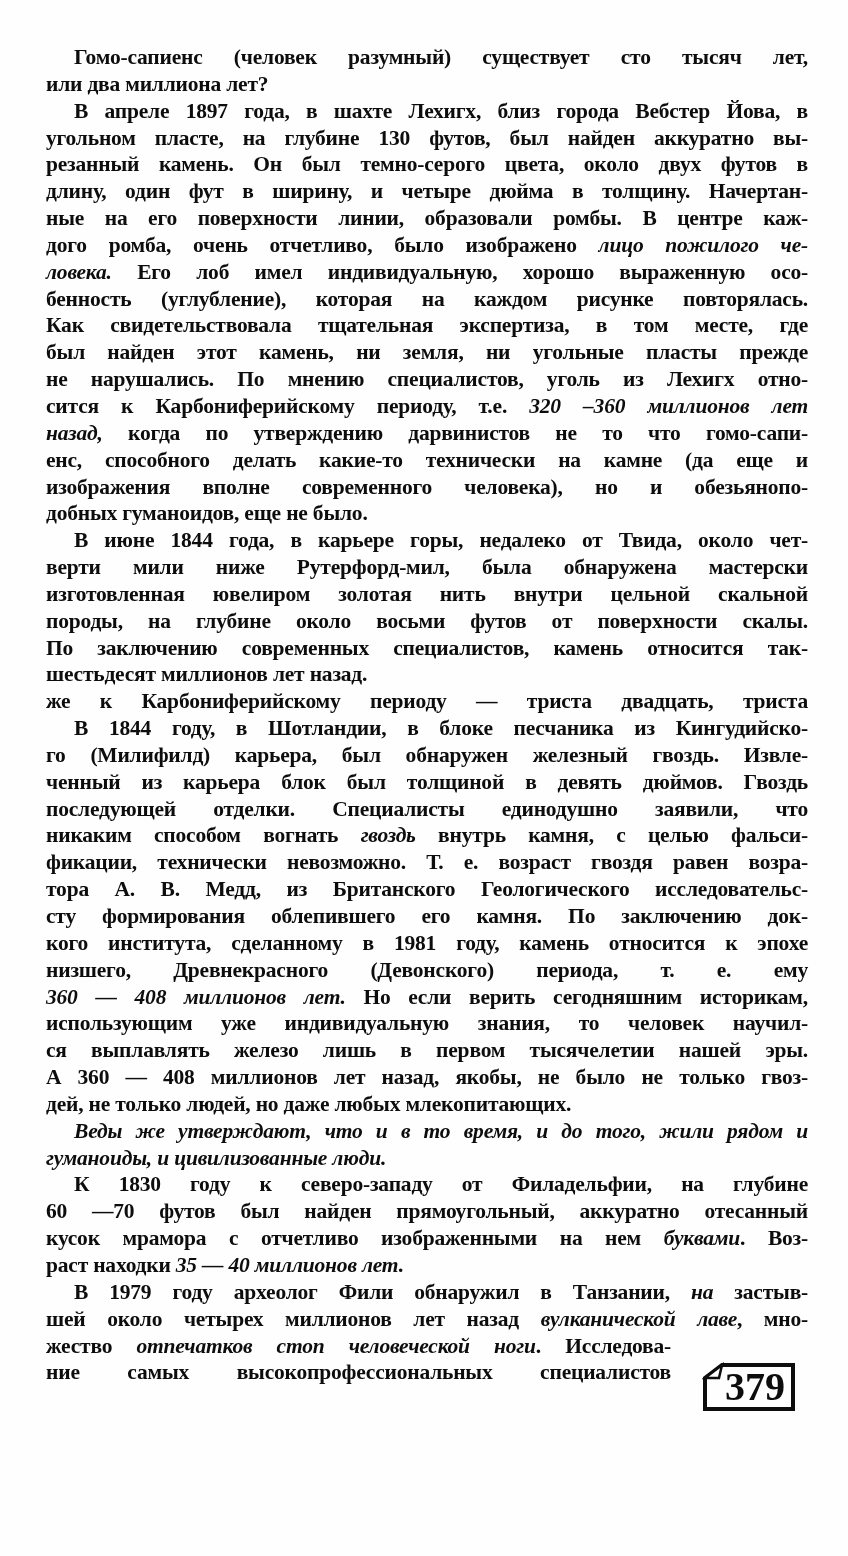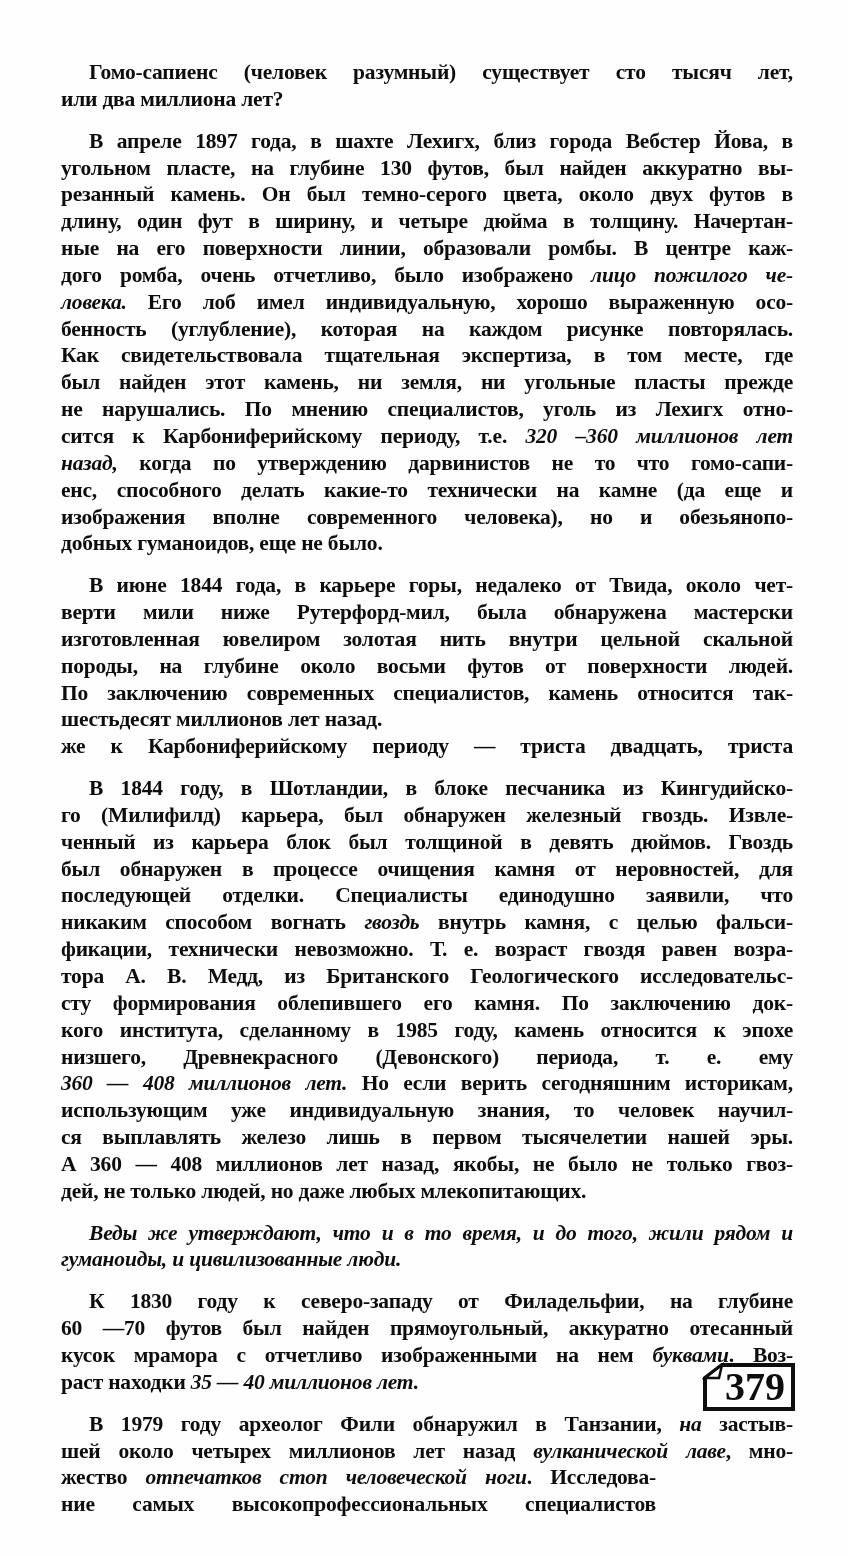--- a/index.html
+++ b/index.html
@@ -15,21 +15,21 @@
   }
   .line{
     text-align:justify;
     text-align-last:justify;
     white-space:nowrap;
   }
   .line.indent{text-indent:28px;}
   .line.last{text-align-last:left;}
   .line.short{margin-right:137px;}
   .line i{font-style:italic;}
-  .paragraph{margin:15px;padding:0;}
+  .paragraph{margin:0;padding:0;}
   .pagebox{
     position:absolute;left:702px;top:1362px;width:94px;height:50px;
   }
   .pagebox svg{position:absolute;left:0;top:0;}
   .pagenum{
     position:absolute;left:18px;top:0;right:6px;bottom:0;
     display:flex;align-items:center;justify-content:center;
     font-size:40px;font-weight:700;line-height:1;
     font-family:"Liberation Serif","DejaVu Serif",serif;color:#0d0d0d;
   }
@@ -58,36 +58,35 @@
         <div class="line"><span>сится к Карбониферийскому периоду, т.е. </span><i>320 –360 миллионов лет</i></div>
         <div class="line"><i>назад,</i><span> когда по утверждению дарвинистов не то что гомо-сапи-</span></div>
         <div class="line"><span>енс, способного делать какие-то технически на камне (да еще и</span></div>
         <div class="line"><span>изображения вполне современного человека), но и обезьянопо-</span></div>
         <div class="line last"><span>добных гуманоидов, еще не было.</span></div>
       </div>
       <div class="paragraph">
         <div class="line indent"><span>В июне 1844 года, в карьере горы, недалеко от Твида, около чет-</span></div>
         <div class="line"><span>верти мили ниже Рутерфорд-мил, была обнаружена мастерски</span></div>
         <div class="line"><span>изготовленная ювелиром золотая нить внутри цельной скальной</span></div>
-        <div class="line"><span>породы, на глубине около восьми футов от поверхности людей.</span></div>
+        <div class="line"><span>породы, на глубине около восьми футов от поверхности скалы.</span></div>
         <div class="line"><span>По заключению современных специалистов, камень относится так-</span></div>
         <div class="line last"><span>шестьдесят миллионов лет назад.</span></div>
         <div class="line"><span>же к Карбониферийскому периоду — триста двадцать, триста</span></div>
       </div>
       <div class="paragraph">
         <div class="line indent"><span>В 1844 году, в Шотландии, в блоке песчаника из Кингудийско-</span></div>
         <div class="line"><span>го (Милифилд) карьера, был обнаружен железный гвоздь. Извле-</span></div>
         <div class="line"><span>ченный из карьера блок был толщиной в девять дюймов. Гвоздь</span></div>
-        <div class="line"><span>был обнаружен в процессе очищения камня от неровностей, для</span></div>
         <div class="line"><span>последующей отделки. Специалисты единодушно заявили, что</span></div>
         <div class="line"><span>никаким способом вогнать </span><i>гвоздь</i><span> внутрь камня, с целью фальси-</span></div>
         <div class="line"><span>фикации, технически невозможно. Т. е. возраст гвоздя равен возра-</span></div>
         <div class="line"><span>тора А. В. Медд, из Британского Геологического исследовательс-</span></div>
         <div class="line"><span>сту формирования облепившего его камня. По заключению док-</span></div>
-        <div class="line"><span>кого института, сделанному в 1985 году, камень относится к эпохе</span></div>
+        <div class="line"><span>кого института, сделанному в 1981 году, камень относится к эпохе</span></div>
         <div class="line"><span>низшего, Древнекрасного (Девонского) периода, т. е. ему</span></div>
         <div class="line"><i>360 — 408 миллионов лет.</i><span> Но если верить сегодняшним историкам,</span></div>
         <div class="line"><span>использующим уже индивидуальную знания, то человек научил-</span></div>
         <div class="line"><span>ся выплавлять железо лишь в первом тысячелетии нашей эры.</span></div>
         <div class="line"><span>А 360 — 408 миллионов лет назад, якобы, не было не только гвоз-</span></div>
         <div class="line last"><span>дей, не только людей, но даже любых млекопитающих.</span></div>
       </div>
       <div class="paragraph">
         <div class="line indent"><i>Веды же утверждают, что и в то время, и до того, жили рядом и</i></div>
         <div class="line last"><i>гуманоиды, и цивилизованные люди.</i></div>

